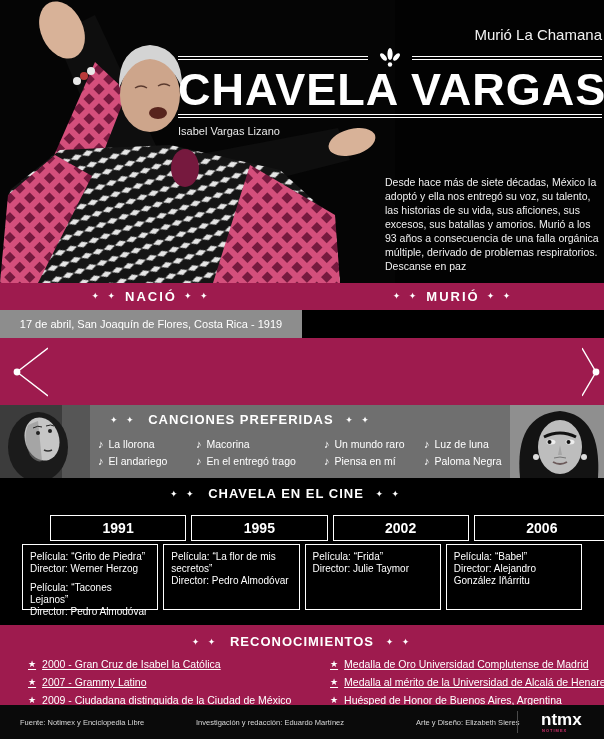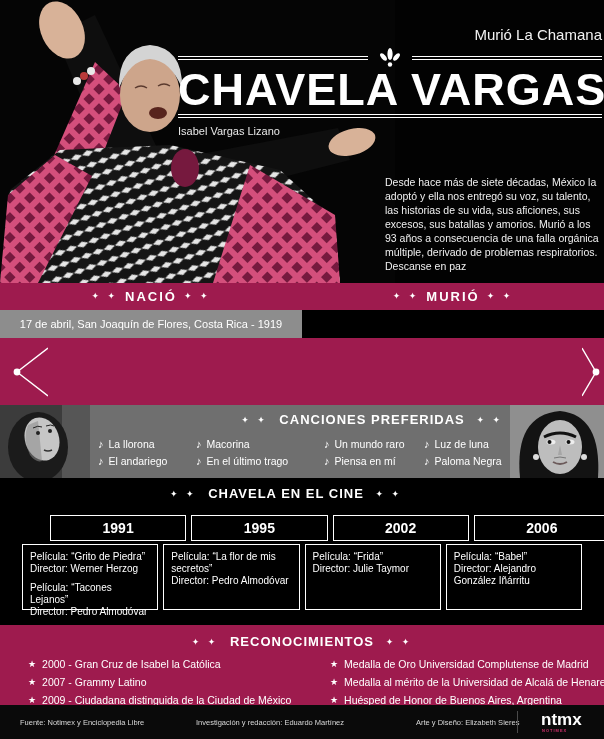--- a/index.html
+++ b/index.html
@@ -29,21 +29,21 @@
   .facts-band{left:0;top:338px;width:604px;height:67px;background:var(--accent);}
   .facts-row{left:50px;top:346px;width:533px;height:53px;display:flex;gap:4px;}
   .fact-cell{flex:1;border:1px solid #fff;text-align:center;padding-top:5px;box-sizing:border-box;}
   .fact-line{line-height:12px;margin-bottom:1px;}
   .seg-n{font-size:8.5px;}
   .seg-b{font-size:9px;font-weight:bold;}
   .seg-B{font-size:13px;font-weight:bold;}
 
   
   .songs-box{left:90px;top:405px;width:420px;height:73px;background:#6f6f6f;}
-  .songs-title{position:absolute;left:0;top:7px;width:100%;text-align:right;
+  .songs-title{position:absolute;left:13px;top:7px;width:100%;text-align:left;
                font-size:13px;font-weight:bold;letter-spacing:1px;}
   .song-col{position:absolute;top:31px;}
   .song-item{line-height:17px;font-size:10.5px;white-space:nowrap;}
   .note{margin-right:5px;font-size:11px;}
 
   
   .films-title{left:0;top:486px;width:572px;text-align:center;font-size:13px;
                font-weight:bold;letter-spacing:1px;}
   .films-years{left:22px;top:515px;width:560px;height:26px;display:flex;gap:5px;padding-left:28px;}
   .year-cell{flex:1;border:1px solid #fff;line-height:24px;text-align:center;
@@ -51,21 +51,21 @@
   .films-body{left:22px;top:544px;width:560px;height:66px;display:flex;gap:5px;}
   .film-cell{flex:1;border:1px solid #fff;padding:6px 7px;font-size:10px;line-height:12px;
              box-sizing:border-box;}
   .film-gap{height:7px;}
 
   
   .awards-band{left:0;top:625px;width:604px;height:80px;background:var(--accent);}
   .awards-title{position:absolute;left:0;top:9px;width:100%;text-align:center;
                 font-size:13px;font-weight:bold;letter-spacing:1px;}
   .award-col{position:absolute;top:31px;}
-  .award-item{line-height:17px;font-size:10.5px;white-space:nowrap;}
+  .award-item{line-height:17px;font-size:10.5px;white-space:nowrap;text-decoration:underline;}
   .star{font-size:9px;margin-right:6px;position:relative;top:-1px;}
 
   
   .footer{left:0;top:705px;width:604px;height:34px;background:#0a0a0a;}
   .credit{position:absolute;top:13px;font-size:7.5px;color:#d8d8d8;}
   .f-divider{position:absolute;left:517px;top:6px;width:1px;height:22px;background:#4a4a4a;}
   .ntmx{position:absolute;left:541px;top:6px;font-size:17px;font-weight:bold;line-height:17px;}
   .ntmx .mx{}
   .ntmx-sub{position:absolute;left:542px;top:23px;font-size:4px;letter-spacing:1px;
             color:var(--accent-bright);font-weight:bold;}
@@ -212,21 +212,21 @@
       <span class="sparkle">✦ ✦</span>
       <span>CANCIONES PREFERIDAS</span>
       <span class="sparkle">✦ ✦</span>
     </div>
     <div class="song-col" style="left:8px">
         <div class="song-item"><span class="note">♪</span><span>La llorona</span></div>
         <div class="song-item"><span class="note">♪</span><span>El andariego</span></div>
       </div>
     <div class="song-col" style="left:106px">
         <div class="song-item"><span class="note">♪</span><span>Macorina</span></div>
-        <div class="song-item"><span class="note">♪</span><span>En el último trago</span></div>
+        <div class="song-item"><span class="note">♪</span><span>En el entregó trago</span></div>
       </div>
     <div class="song-col" style="left:234px">
         <div class="song-item"><span class="note">♪</span><span>Un mundo raro</span></div>
         <div class="song-item"><span class="note">♪</span><span>Piensa en mí</span></div>
       </div>
     <div class="song-col" style="left:334px">
         <div class="song-item"><span class="note">♪</span><span>Luz de luna</span></div>
         <div class="song-item"><span class="note">♪</span><span>Paloma Negra</span></div>
       </div>
   </div>

